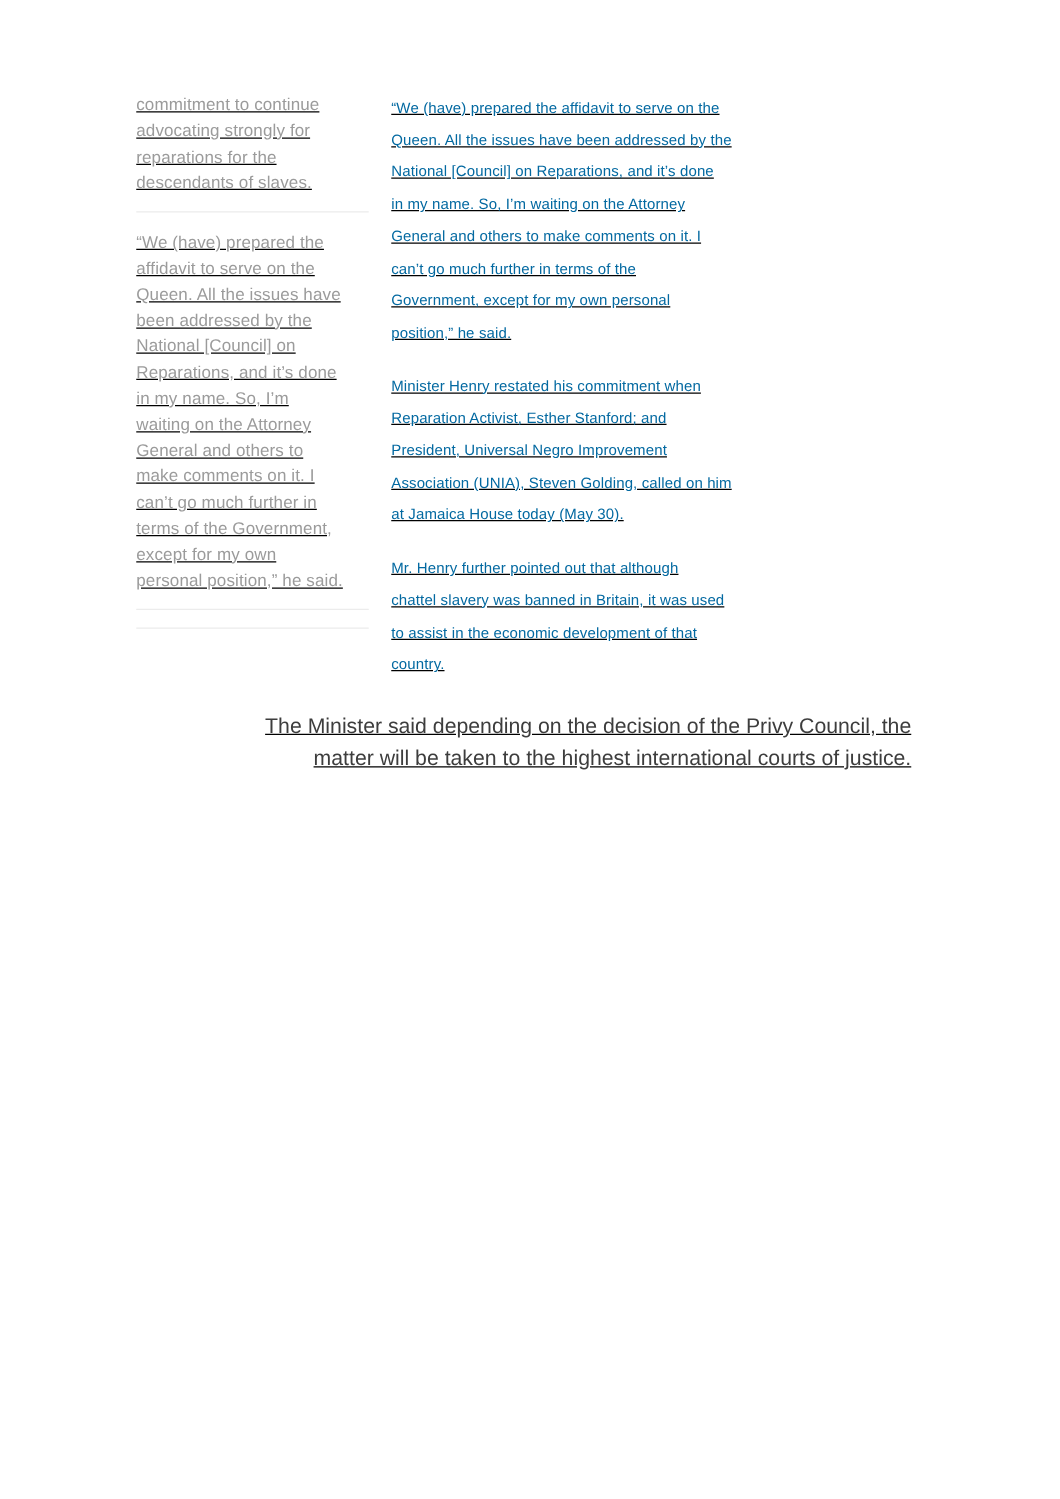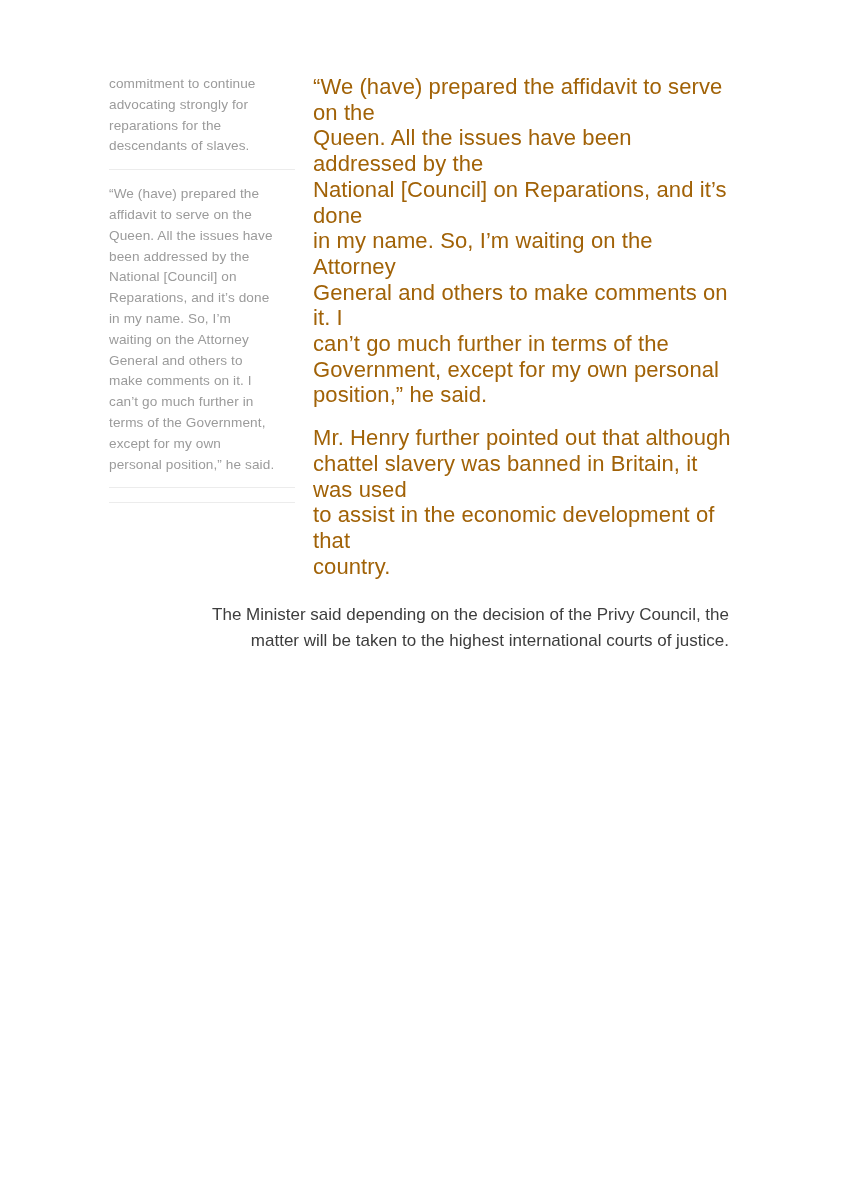--- a/index.html
+++ b/index.html
@@ -6,20 +6,21 @@
   html, body {
     width: 848px;
     height: 1199px;
     background: #ffffff;
     font-family: "Liberation Sans", sans-serif;
     overflow: hidden;
   }
   .page {
     padding: 74px 0 0 109px;
     width: 800px;
+    text-decoration: underline;
   }
   .columns {
     display: flex;
     align-items: flex-start;
   }
   .sidebar-col {
     width: 186px;
     margin-right: 18px;
     flex: 0 0 186px;
     color: #9b9b9b;
@@ -33,22 +34,22 @@
   .divider {
     border: none;
     border-top: 1px solid #ececec;
     height: 0;
     margin: 12px 0 14px 0;
     width: 186px;
   }
   .article-col {
     width: 426px;
     flex: 0 0 426px;
-    color: #a16207;
-    font-size: 22px;
+    color: #0369a1;
+    font-size: 12px;
     line-height: 25.7px;
     letter-spacing: 0.1px;
   }
   .article-paragraph {
     white-space: pre-line;
     margin-bottom: 17px;
   }
   .closing-paragraph {
     margin-top: 6px;
     width: 620px;
@@ -91,20 +92,25 @@
 
     <div class="article-col">
       <div class="article-paragraph">“We (have) prepared the affidavit to serve on the
 Queen. All the issues have been addressed by the
 National [Council] on Reparations, and it’s done
 in my name. So, I’m waiting on the Attorney
 General and others to make comments on it. I
 can’t go much further in terms of the
 Government, except for my own personal
 position,” he said.</div>
+      <div class="article-paragraph">Minister Henry restated his commitment when
+Reparation Activist, Esther Stanford; and
+President, Universal Negro Improvement
+Association (UNIA), Steven Golding, called on him
+at Jamaica House today (May 30).</div>
       <div class="article-paragraph">Mr. Henry further pointed out that although
 chattel slavery was banned in Britain, it was used
 to assist in the economic development of that
 country.</div>
     </div>
 
   </div>
 
   <div class="closing-paragraph">The Minister said depending on the decision of the Privy Council, the
 matter will be taken to the highest international courts of justice.</div>

